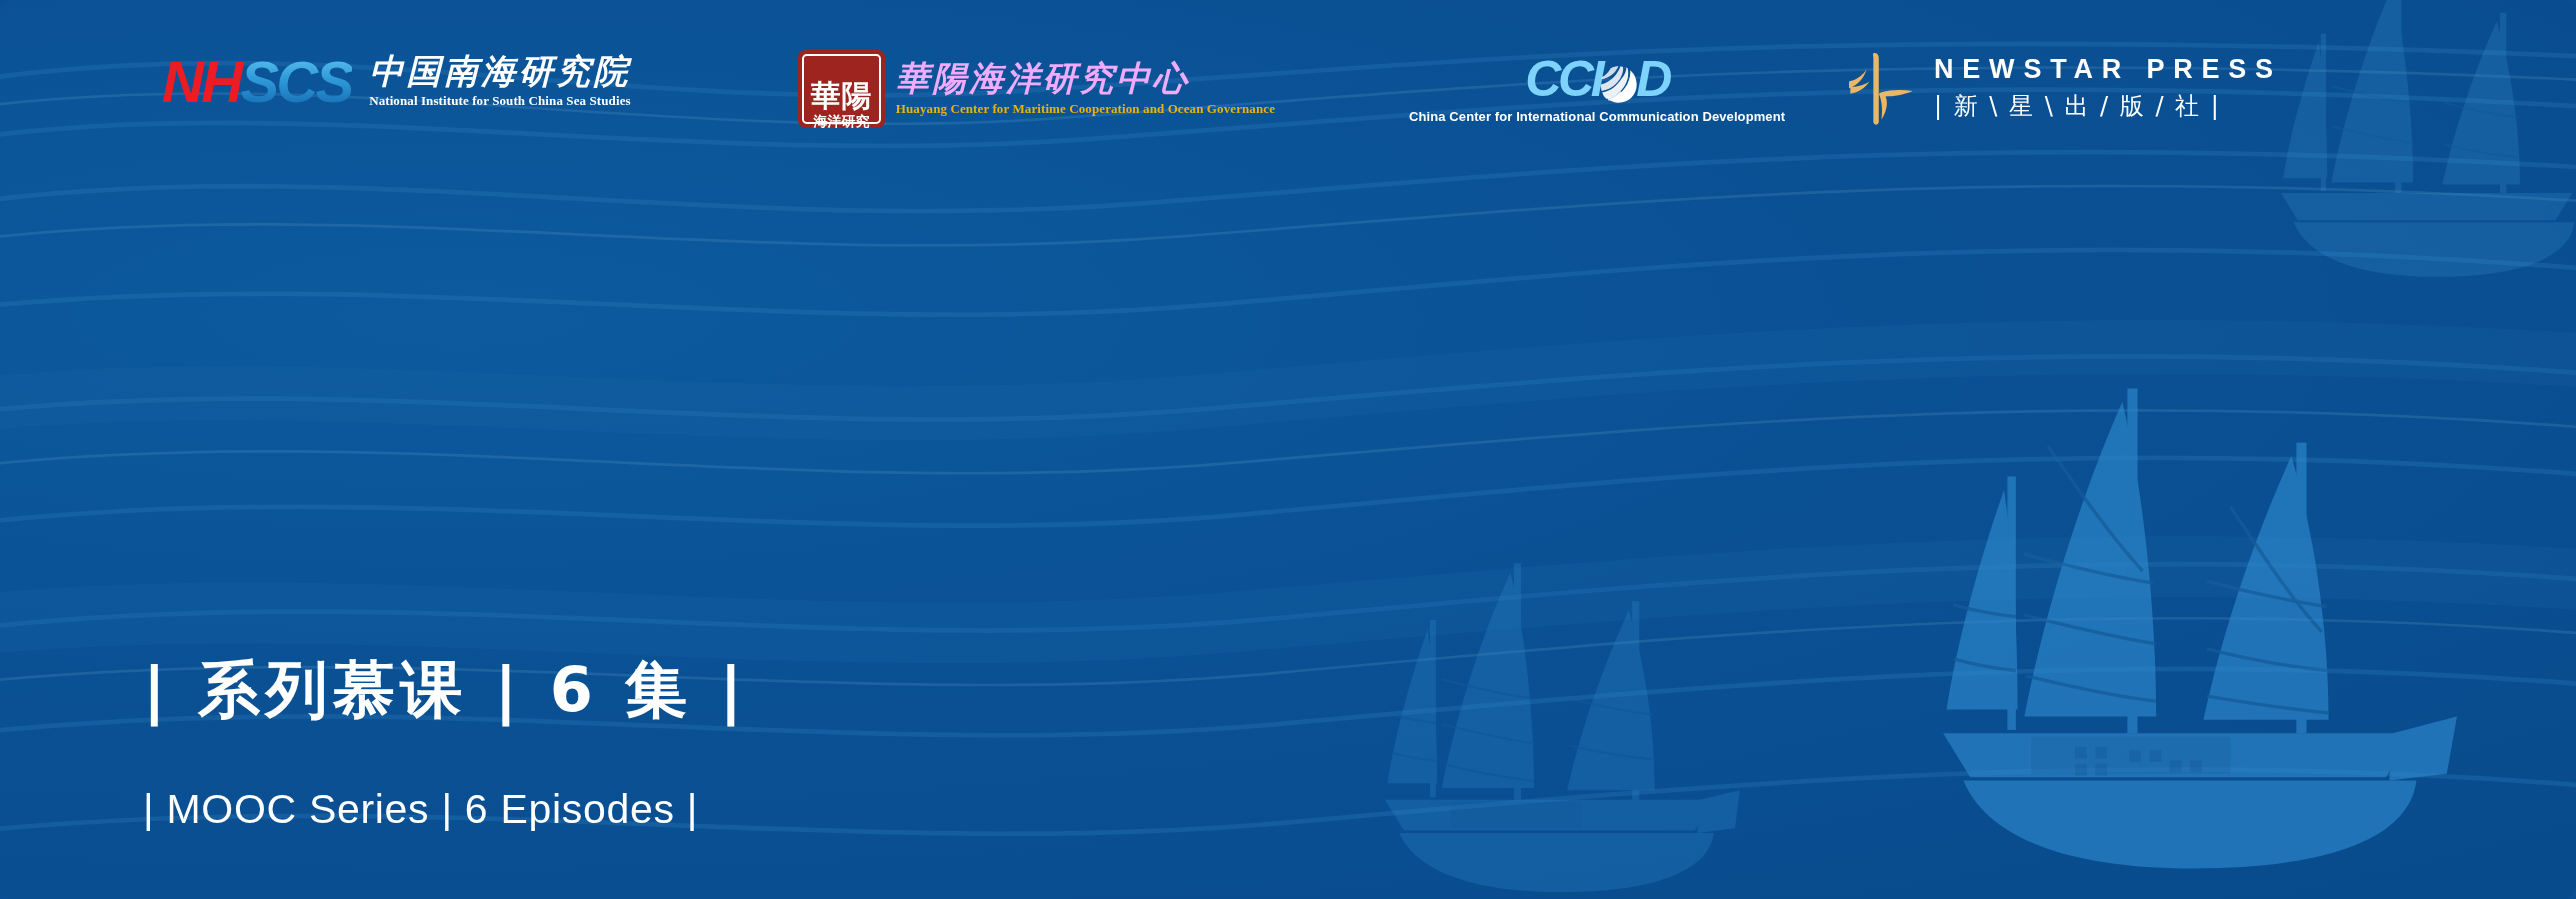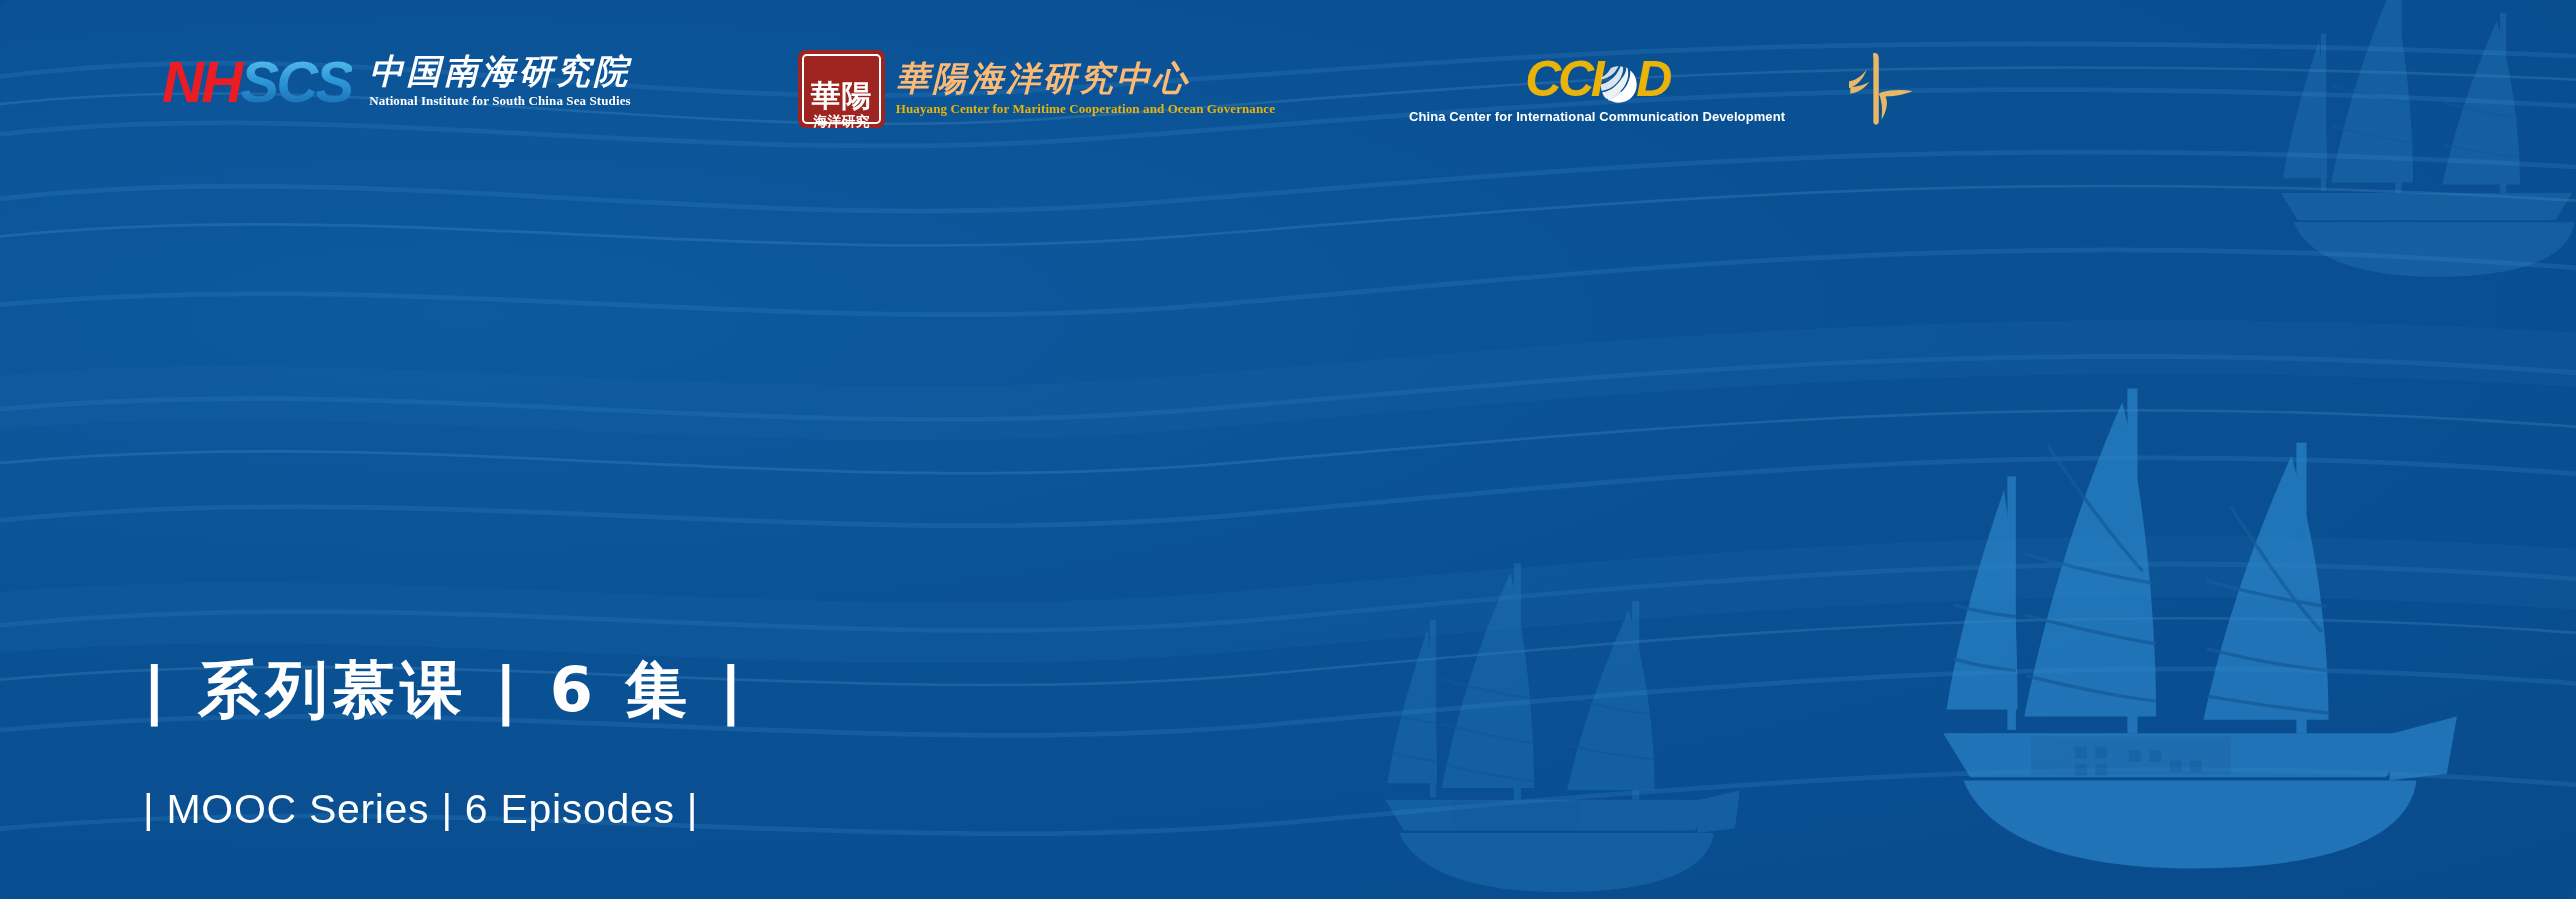--- a/index.html
+++ b/index.html
@@ -78,34 +78,34 @@
     font-family:"DejaVu Sans","Liberation Sans",sans-serif;font-weight:700;
     margin-top:1.4px;
   }
   .seal .s2{
     position:relative;color:#fff;font-size:14px;line-height:1;letter-spacing:0;
     font-family:"DejaVu Sans","Liberation Sans",sans-serif;font-weight:700;
     margin-top:3.4px;
   }
   .hy-text{display:flex;flex-direction:column;justify-content:center;}
   .hy-text .cn{
-    color:#fdba74;font-size:34px;line-height:1.05;letter-spacing:2.7px;
+    color:#f0abfc;font-size:34px;line-height:1.05;letter-spacing:2.7px;
     font-family:"DejaVu Sans","Liberation Sans",sans-serif;font-weight:600;font-style:italic;
   }
   .hy-text .en{
     color:#eab308;font-size:13px;margin-top:4px;letter-spacing:0.1px;
     font-family:"Liberation Serif","DejaVu Serif",serif;font-weight:700;
   }
 
   
   #logo-ccicd{left:1409px;top:12px;flex-direction:column;align-items:center;}
   .ccicd-wordmark{
     position:relative;display:flex;align-items:center;
     font-family:"Liberation Sans",sans-serif;
-    font-weight:bold;font-style:italic;color:#eab308;
+    font-weight:bold;font-style:italic;color:#7dd3fc;
     font-size:50px;letter-spacing:-3.4px;line-height:1;
   }
   .ccicd-globe{
     width:39px;height:39px;margin:0 -1.4px 0 -2.7px;position:relative;top:2px;flex:0 0 auto;
   }
   .ccicd-en{
     color:#fff;font-size:13px;margin-top:4.7px;letter-spacing:0.1px;font-weight:bold;
   }
 
   
@@ -313,20 +313,24 @@
       <span class="ns-mark">
         <svg viewBox="0 0 96 112">
           <g fill="#e8b866">
             <path d="M38 6 C42 6 44 9 44 14 L44 108 C44 110 42 112 40 112 C38 112 36 110 36 108 L36 14 C36 9 34 6 38 6 Z"></path>
             <path d="M2 56 C10 56 22 54 30 48 C24 58 14 64 2 66 Z"></path>
             <path d="M0 48 C10 46 20 40 26 30 C22 44 12 54 0 58 Z"></path>
             <path d="M48 64 C62 60 78 60 94 62 C80 68 66 70 54 70 C58 78 56 92 48 104 C50 88 48 74 44 66 Z"></path>
           </g>
         </svg>
       </span>
+      <div class="ns-text">
+        <span class="ns-en">NEWSTAR PRESS</span>
+        <span class="ns-cn">| 新 \ 星 \ 出 / 版 / 社 |</span>
+      </div>
     </div>
 
   </div>
 
 
   <div class="series-cn">| 系列慕课 | 6 集 |</div>
   <div class="series-en">| MOOC Series | 6 Episodes |</div>
 
 </div>
 

